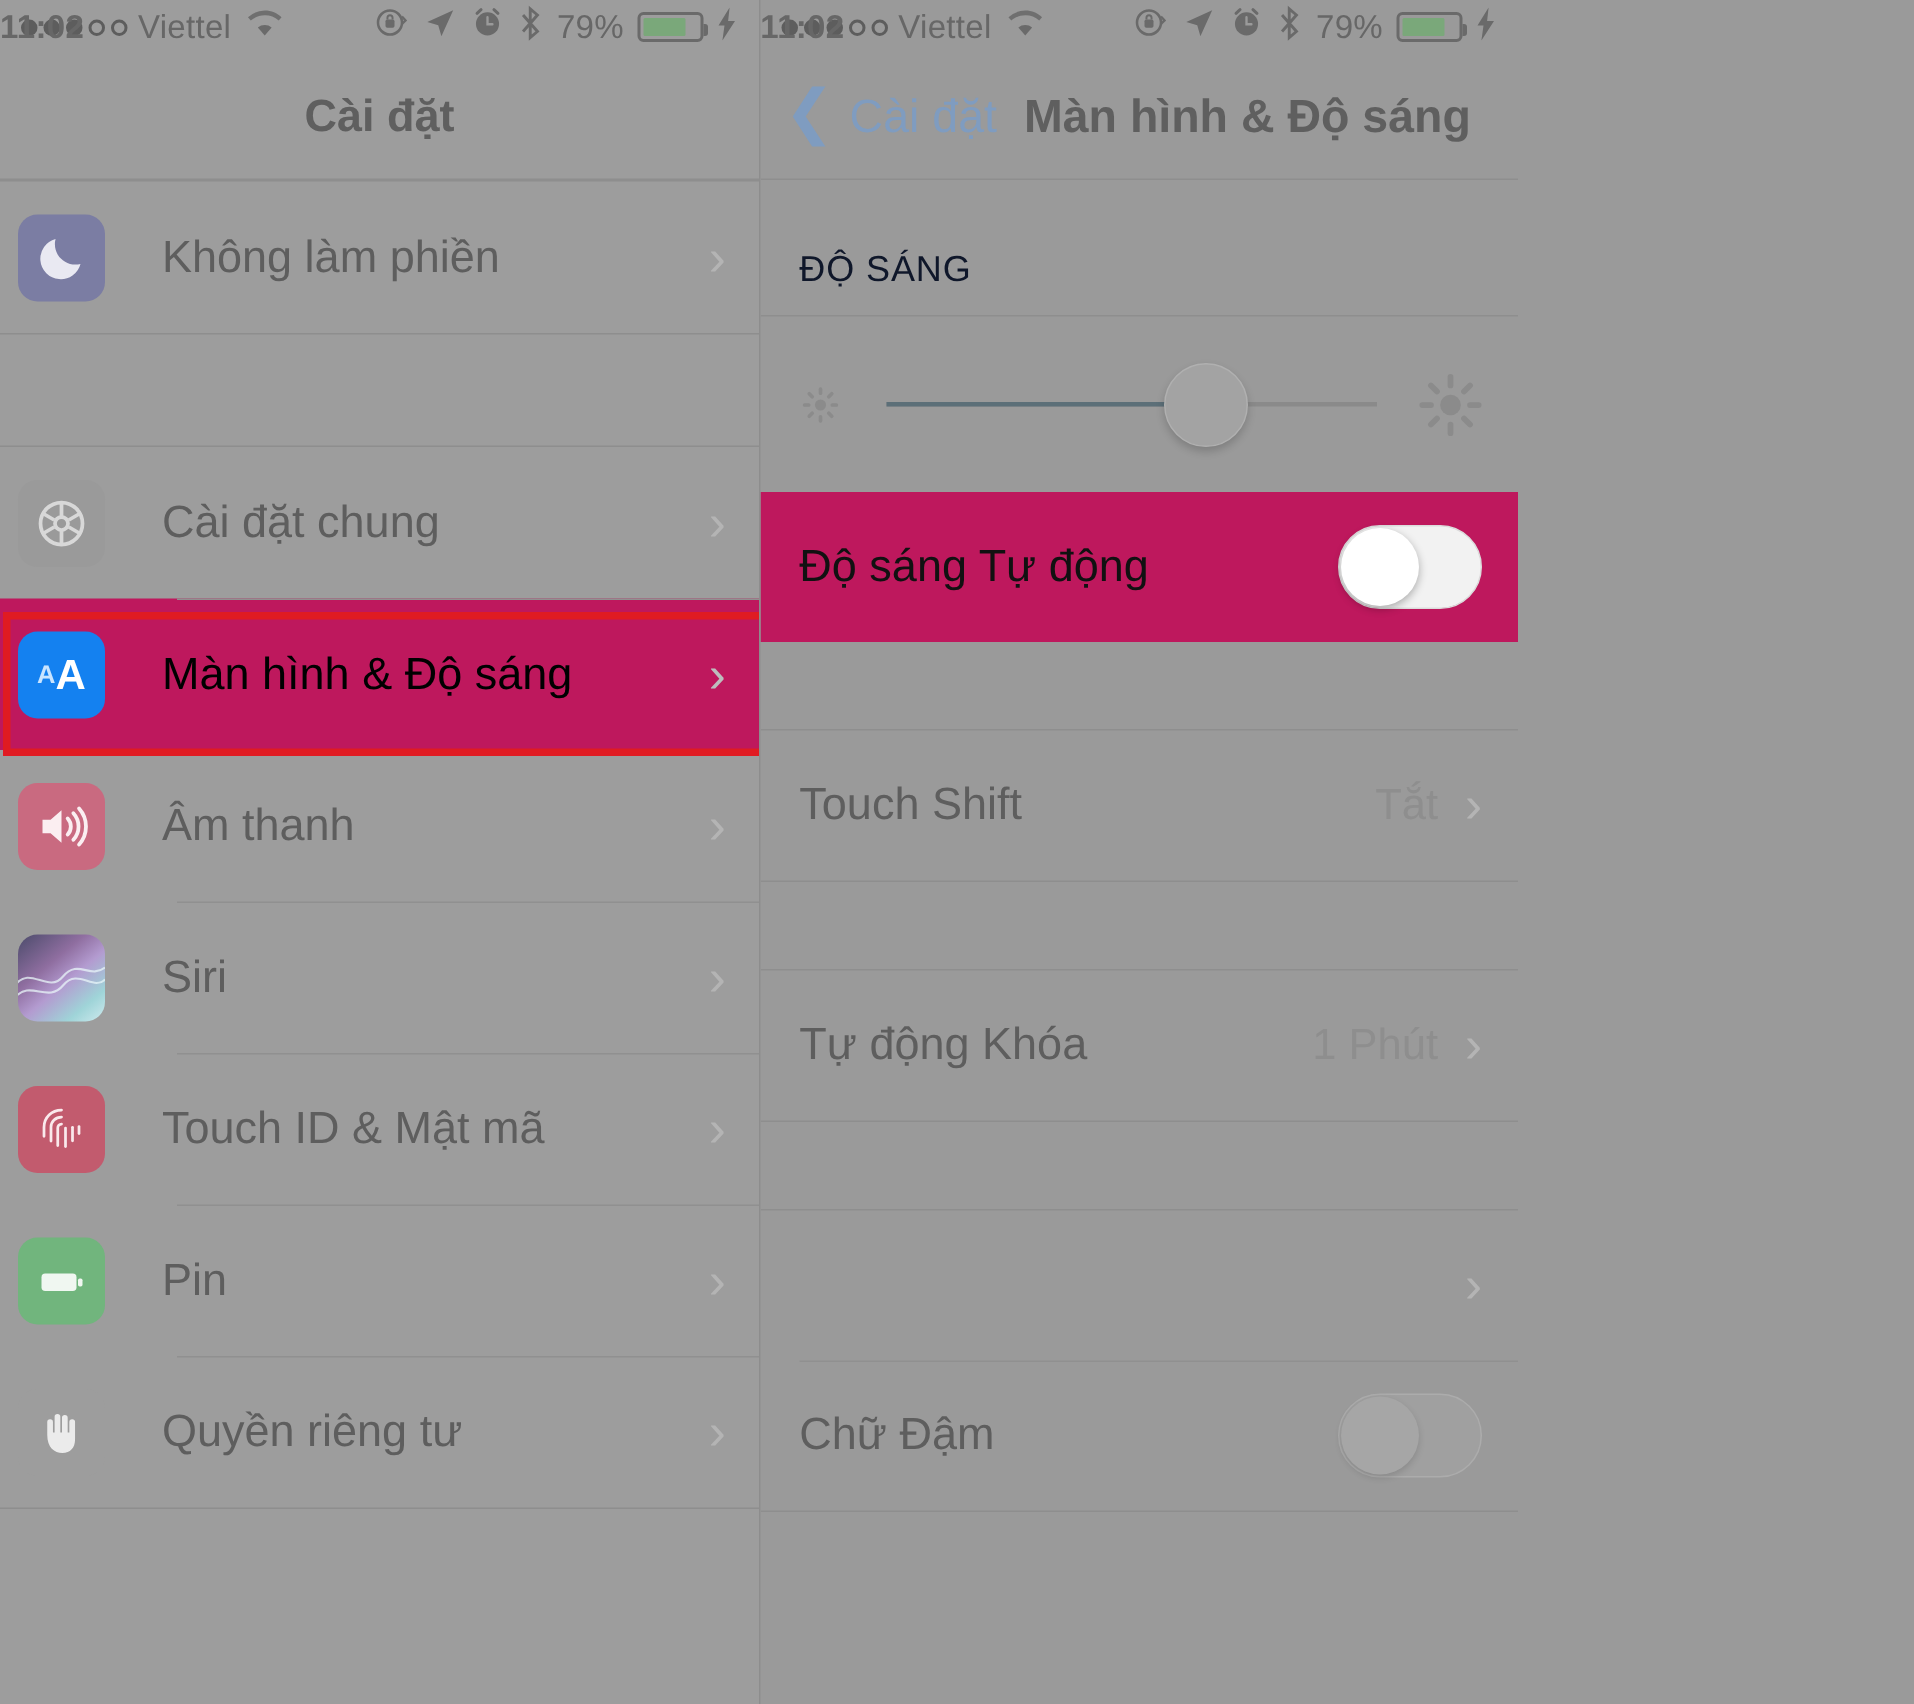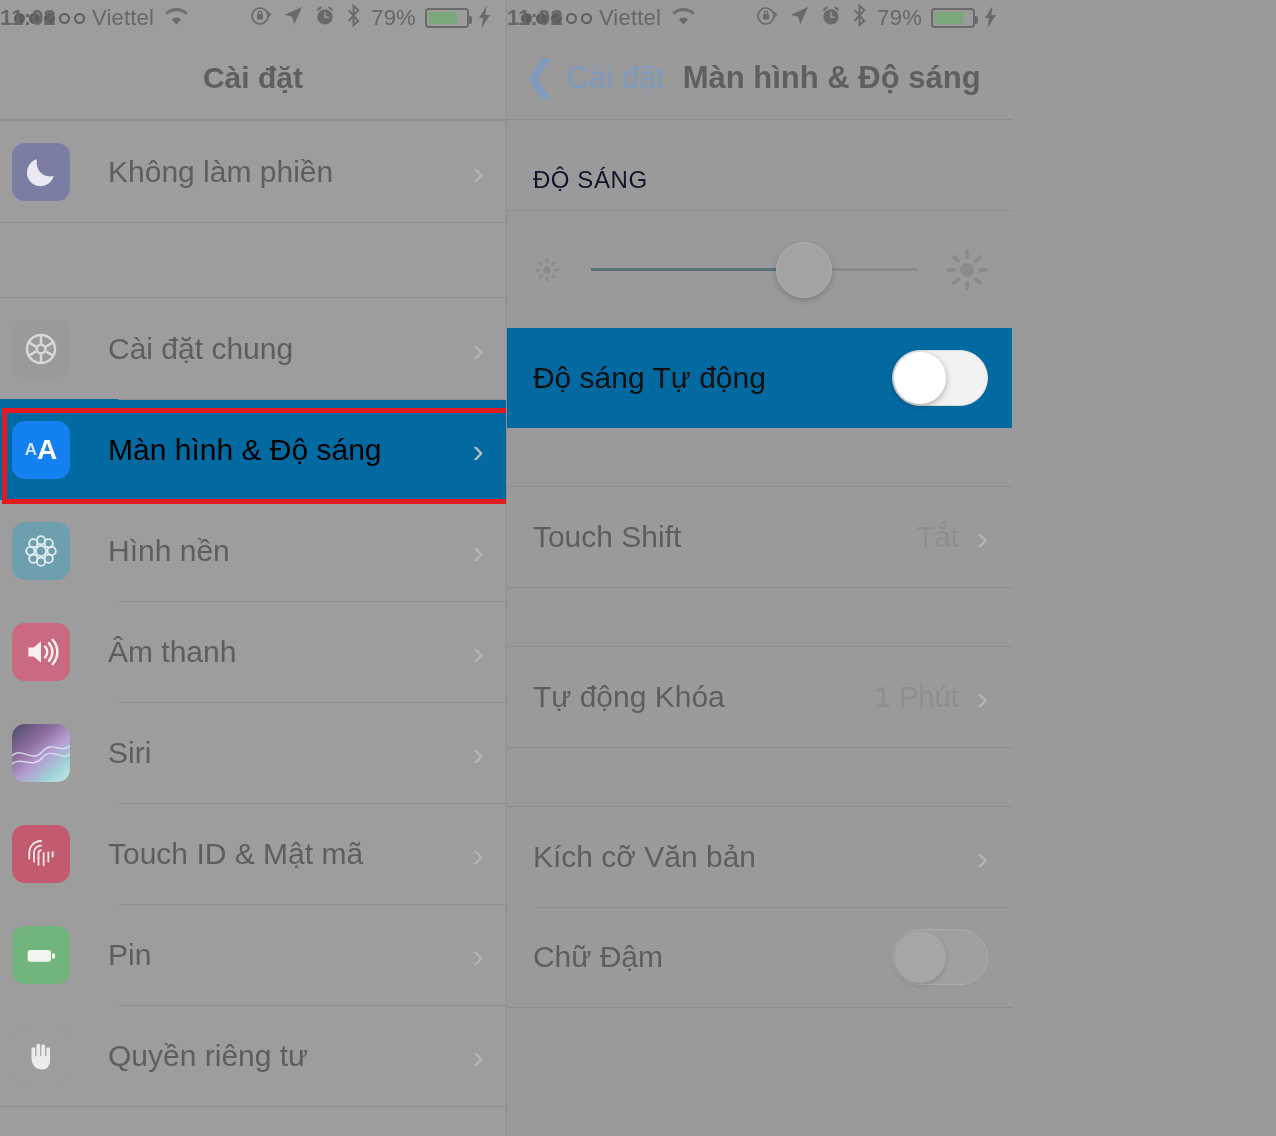--- a/index.html
+++ b/index.html
@@ -116,21 +116,21 @@
   .label{ font-size:30px; color:#5e5e5e; white-space:nowrap; }
   .chev{
     margin-left:auto; font-size:34px; color:#b4b4b4; font-weight:300;
     line-height:1;
   }
   .value{ margin-left:auto; font-size:29px; color:#8e8e8e; }
   .value + .chev{ margin-left:18px; }
 
   
   .row.active, .row-r.active{
-    background:#0369a1;
+    background:#be185d;
     z-index:5;
   }
   .row.active .label{ color:#000; }
   .row-r.active .label{ color:#111; }
   .row.active .chev{ color:#bdbdbd; }
 
   
   .sect-hdr{
     font-size:24px; color:#0f172a; letter-spacing:.6px;
     padding:46px 0 16px 26px;
@@ -288,37 +288,20 @@
 
       <div class="row active">
         <span class="ico" style="background:#1481f0;color:#bfe0ff;font-weight:700">
           <span style="font-size:17px;line-height:1;color:#c9e4ff;">A</span>
             <span style="font-size:28px;line-height:1;color:#ffffff;">A</span>
         </span>
         <span class="label">Màn hình &amp; Độ sáng</span>
         <span class="chev">›</span>
       </div>
 
-      <div class="row">
-        <span class="ico" style="background:#6e9fae">
-          <svg width="40" height="40" viewBox="0 0 24 24" fill="none" stroke="#e2eef2" stroke-width="1.1">
-            <circle cx="12" cy="12" r="3.1"></circle>
-              <circle cx="12" cy="5.6" r="2.5"></circle>
-              <circle cx="12" cy="18.4" r="2.5"></circle>
-            <circle cx="5.6" cy="12" r="2.5"></circle>
-              <circle cx="18.4" cy="12" r="2.5"></circle>
-            <circle cx="7.4" cy="7.4" r="2.5"></circle>
-              <circle cx="16.6" cy="16.6" r="2.5"></circle>
-            <circle cx="16.6" cy="7.4" r="2.5"></circle>
-              <circle cx="7.4" cy="16.6" r="2.5"></circle>
-          </svg>
-        </span>
-        <span class="label">Hình nền</span>
-        <span class="chev">›</span>
-      </div>
 
       <div class="row">
         <span class="ico" style="background:#c96a80">
           <svg width="38" height="38" viewBox="0 0 24 24" fill="none" stroke="#fbeef1" stroke-width="1.6">
             <path d="M4 9.2h3.4L12 5.2v13.6L7.4 14.8H4z" fill="#fbeef1" stroke="none"></path>
             <path d="M14.6 8.6a5 5 0 0 1 0 6.8M17 6.4a8.3 8.3 0 0 1 0 11.2M19.4 4.4a11.4 11.4 0 0 1 0 15.2" stroke-linecap="round"></path>
           </svg>
         </span>
         <span class="label">Âm thanh</span>
         <span class="chev">›</span>
@@ -487,21 +470,20 @@
         <span class="label">Tự động Khóa</span>
         <span class="value">1 Phút</span>
         <span class="chev">›</span>
       </div>
     </div>
 
     <div class="gap small"></div>
 
     <div class="group">
       <div class="row-r">
-        <span class="label">Kích cỡ Văn bản</span>
         <span class="chev">›</span>
       </div>
       <div class="row-r">
         <span class="label">Chữ Đậm</span>
         <span class="toggle dim">
             <i class="tknob"></i>
           </span>
       </div>
     </div>
 

